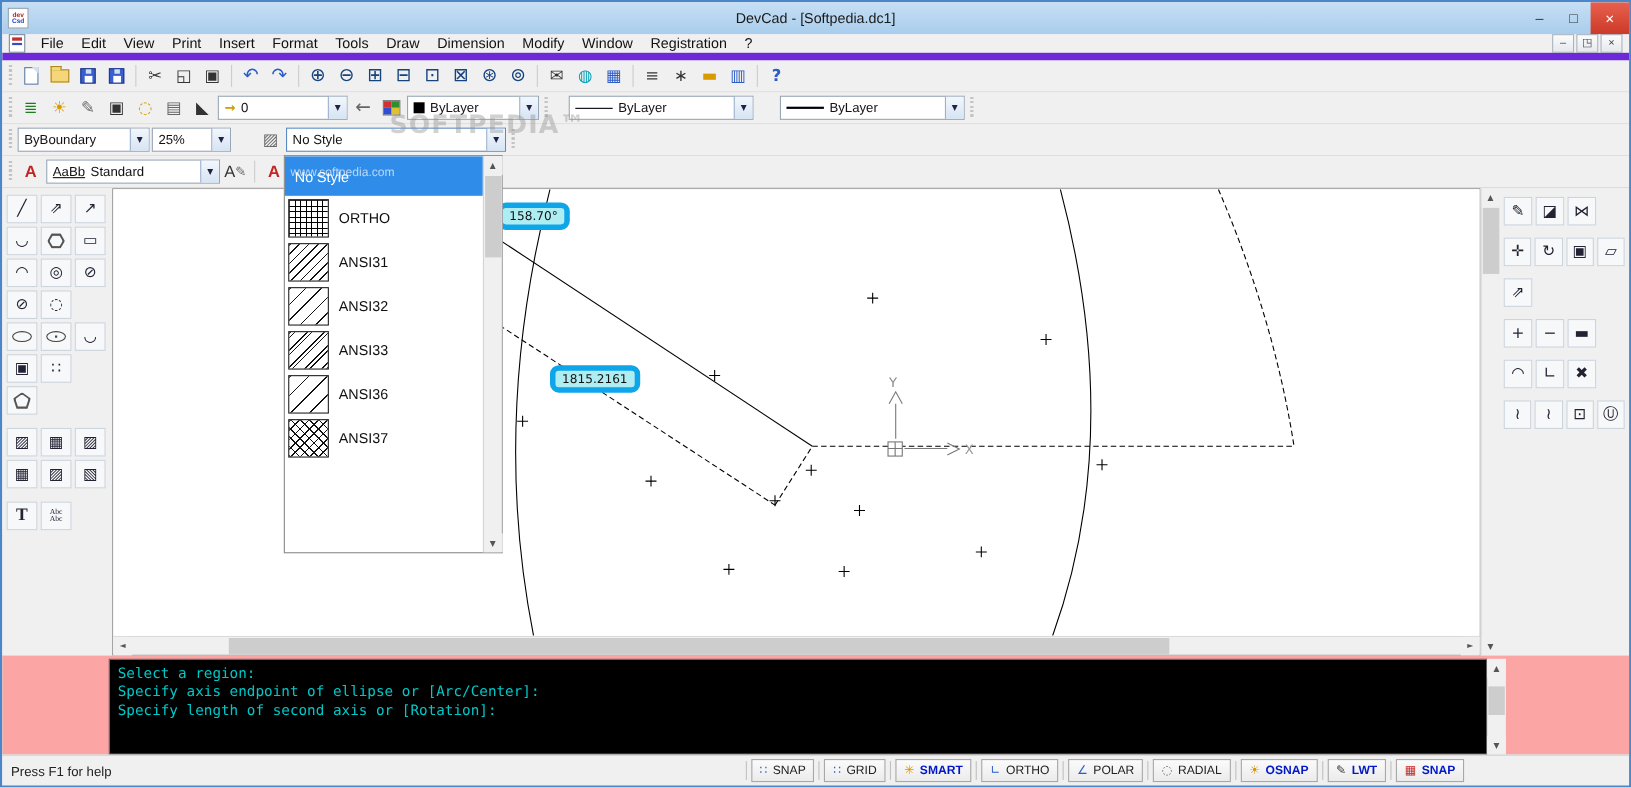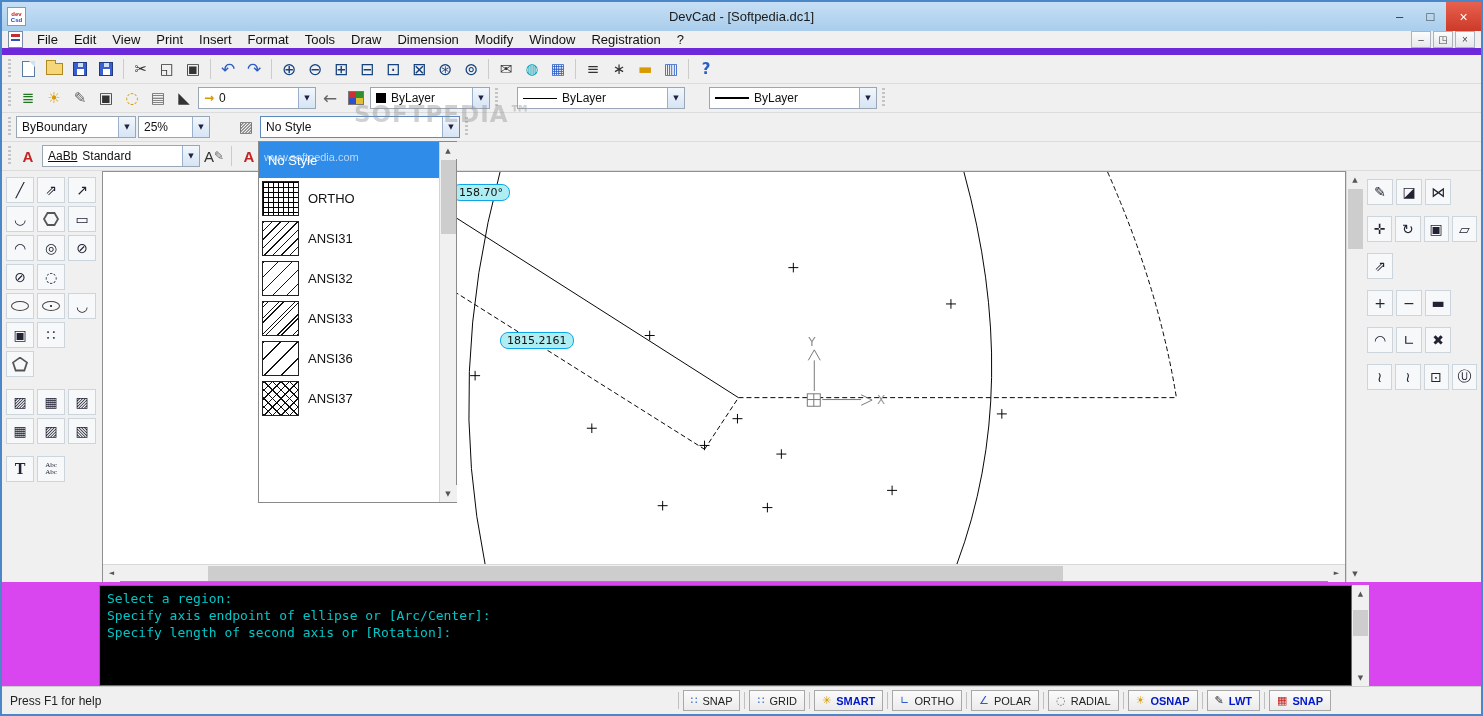--- a/index.html
+++ b/index.html
@@ -91,21 +91,21 @@
   .ic-oval.dot::after { content:""; position:absolute; left:7px; top:3px; width:2px; height:2px; background:#444; }
   .t-serif { font-family:"Liberation Serif",serif; font-weight:bold; font-size:16px; }
   .abc2 { font-size:7px; line-height:7px; width:20px; text-align:center; white-space:normal;
           font-family:"Liberation Serif",serif; }
 
   .canvas-area { flex:1; min-width:0; display:flex; flex-direction:column; border:1px solid #909090;
                  background:#fff; }
   .canvas { flex:1; position:relative; overflow:hidden; background:#fff; }
   .canvas svg { position:absolute; inset:0; width:100%; height:100%; }
   svg text { font-family:"DejaVu Sans",sans-serif; }
-  .pill { position:absolute; z-index:3; background:#aeeef2; border:1px solid #0ea5e9; border-radius:8px;
+  .pill { position:absolute; z-index:3; background:#aeeef2; border:5px solid #0ea5e9; border-radius:8px;
           font-size:11px; line-height:15px; padding:0 6px; color:#111; font-family:"DejaVu Sans",sans-serif; }
 
   .sb-btn { width:17px; height:17px; display:flex; align-items:center; justify-content:center;
             font-size:7px; color:#555; background:#f0f0f0; flex:none; }
   .hscroll { height:17px; flex:none; background:#f0f0f0; border-top:1px solid #d8d8d8; display:flex; align-items:center; }
   .hthumb { height:15px; width:855px; margin-left:88px; background:#cdcdcd; }
   .vscroll { width:17px; flex:none; background:#f0f0f0; border-left:1px solid #d8d8d8;
              display:flex; flex-direction:column; align-items:center; }
   .vthumb { width:15px; height:60px; margin-top:1px; background:#cdcdcd; }
   .mt-auto { margin-top:auto; }
@@ -133,21 +133,21 @@
   .p-32 { background:repeating-linear-gradient(135deg,#111 0 1px,transparent 1px 10px); }
   .p-33 { background:repeating-linear-gradient(135deg,#111 0 1px,transparent 1px 3px,#111 3px 4px,transparent 4px 11px); }
   .p-34 { background:repeating-linear-gradient(135deg,#111 0 2px,transparent 2px 6px); }
   .p-35 { background:repeating-linear-gradient(135deg,#111 0 1px,transparent 1px 5px),
                      repeating-linear-gradient(45deg,#777 0 1px,transparent 1px 9px); }
   .p-36 { background:repeating-linear-gradient(135deg,#111 0 1px,transparent 1px 12px); }
   .p-37 { background:repeating-linear-gradient(135deg,#111 0 1px,transparent 1px 6px),
                      repeating-linear-gradient(45deg,#111 0 1px,transparent 1px 6px); }
 
   
-  .cmd-row { height:104px; flex:none; display:flex; background:#d946ef; padding-top:3px;justify-content:center; }
+  .cmd-row { height:90px; flex:none; display:flex; background:#fca5a5; padding-top:3px;justify-content:center; }
   .cmd-spacer-l { width:97px; flex:none; }
   .cmd-box { flex:1; background:#000; border:1px solid #6a6a6a; padding:4px 7px;
              font-family:"DejaVu Sans Mono",monospace; font-size:13px; line-height:17px;
              color:#00c8c8; overflow:hidden; }
   .cmd-scroll { width:17px; flex:none; background:#f0f0f0; display:flex; flex-direction:column; align-items:center; }
   .cmd-thumb { width:15px; height:26px; background:#cdcdcd; margin-top:8px; }
   .cmd-spacer-r { width:112px; flex:none; }
 
   
   .statusbar { height:28px; flex:none; background:#f0f0f0; border-top:1px solid #cfcfcf; display:flex;

